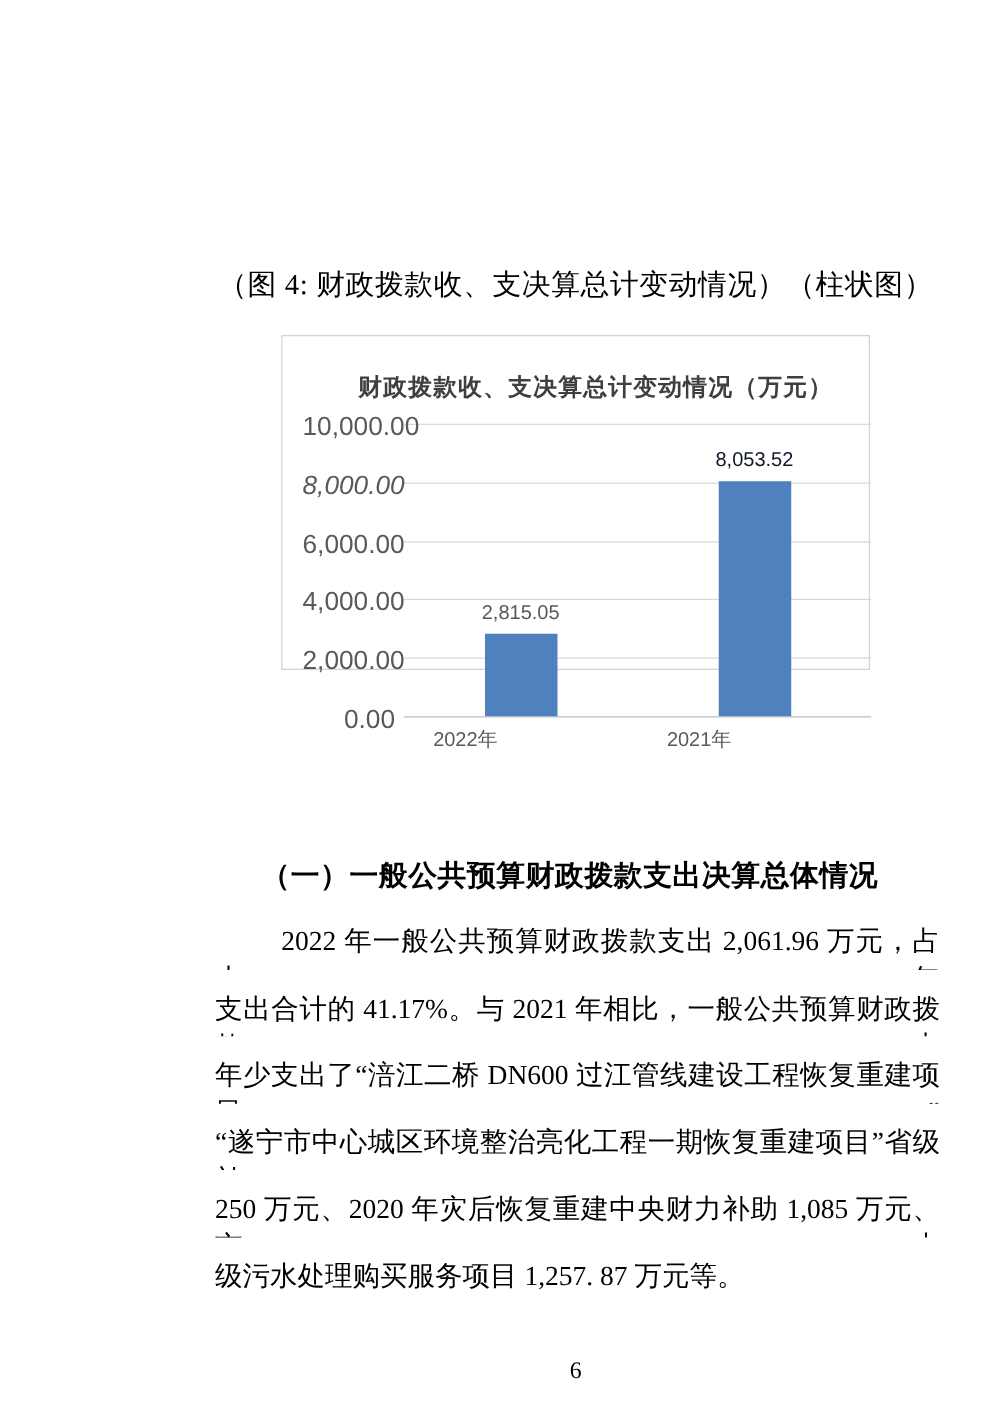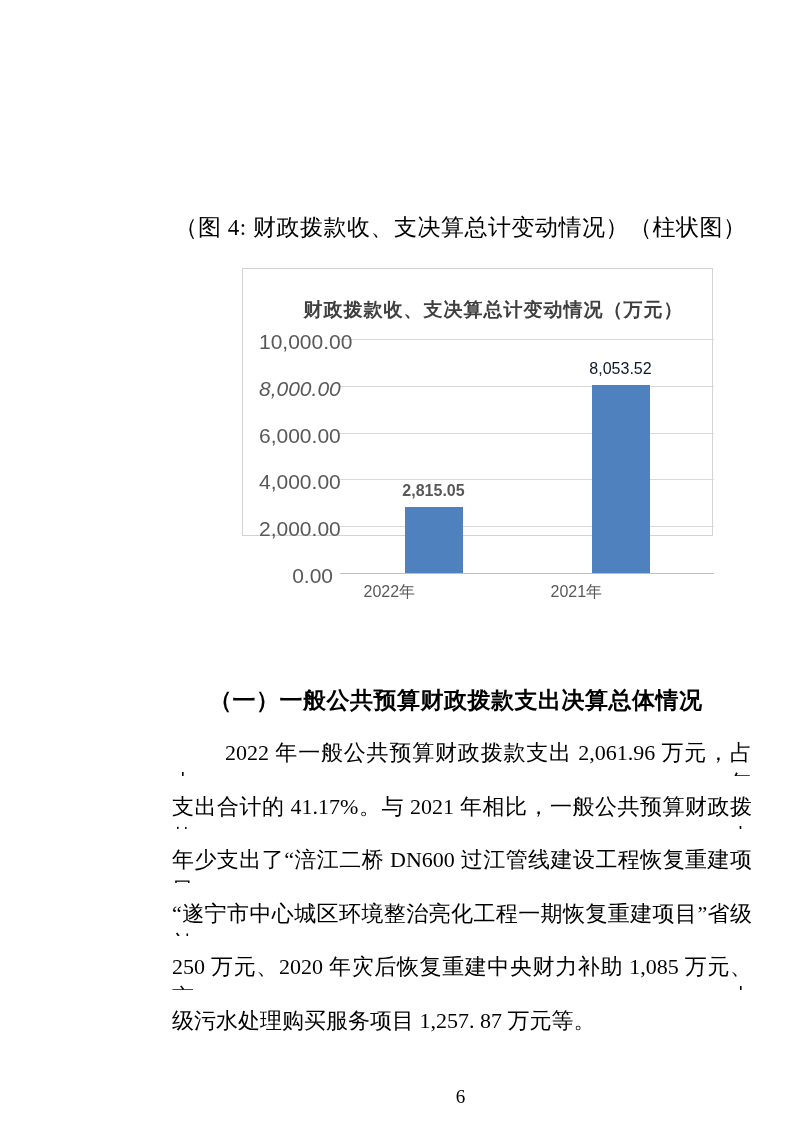--- a/index.html
+++ b/index.html
@@ -19,21 +19,21 @@
     left: 0;
     width: 793px;
     text-align: center;
     font-size: 23px;
     letter-spacing: 0.5px;
     color: #000000;
   }
   
   .chart-frame {
     position: absolute;
-    left: 178px;
+    left: 161px;
     top: 204px;
     width: 471px;
     height: 268px;
     background: #ffffff;
     border: 1px solid #d3d3d3;
   }
   .chart-title {
     position: absolute;
     top: 12px;
     left: 0;
@@ -130,21 +130,21 @@
         <div class="ytick-label" style="left: 0px; width: 74px; top: 232.2px; color: rgb(89, 89, 89);">2,000.00</div>
         <div class="gridline" style="left: 81px; top: 194.4px; width: 374px; background: rgb(217, 217, 217);"></div>
         <div class="ytick-label" style="left: 0px; width: 74px; top: 185.4px; color: rgb(89, 89, 89);">4,000.00</div>
         <div class="gridline" style="left: 81px; top: 147.6px; width: 374px; background: rgb(217, 217, 217);"></div>
         <div class="ytick-label" style="left: 0px; width: 74px; top: 138.6px; color: rgb(89, 89, 89);">6,000.00</div>
         <div class="gridline" style="left: 81px; top: 100.8px; width: 374px; background: rgb(217, 217, 217);"></div>
         <div class="ytick-label" style="left: 0px; width: 74px; top: 91.8px; color: rgb(89, 89, 89); font-style: italic;">8,000.00</div>
         <div class="gridline" style="left: 81px; top: 54px; width: 374px; background: rgb(217, 217, 217);"></div>
         <div class="ytick-label" style="left: 0px; width: 74px; top: 45px; color: rgb(89, 89, 89);">10,000.00</div>
         <div class="bar" style="left: 145.5px; top: 222.128px; width: 58px; height: 65.8722px; background: rgb(78, 129, 189);"></div>
-        <div class="bar-value-label" style="left: 104.5px; width: 140px; top: 197.128px; color: rgb(89, 89, 89); font-weight: bold;">2,815.05</div>
+        <div class="bar-value-label" style="left: 104.5px; width: 140px; top: 197.128px; color: rgb(89, 89, 89);">2,815.05</div>
         <div class="xtick-label" style="left: 104.5px; width: 140px; top: 297px; color: rgb(89, 89, 89);">2022年</div>
         <div class="bar" style="left: 332.5px; top: 99.5476px; width: 58px; height: 188.452px; background: rgb(78, 129, 189);"></div>
         <div class="bar-value-label" style="left: 291.5px; width: 140px; top: 74.5476px; color: #0f172a;">8,053.52</div>
         <div class="xtick-label" style="left: 291.5px; width: 140px; top: 297px; color: rgb(89, 89, 89);">2021年</div>
       </div>
   </div>
 
 
   <div class="heading-2">（一）一般公共预算财政拨款支出决算总体情况</div>
 

